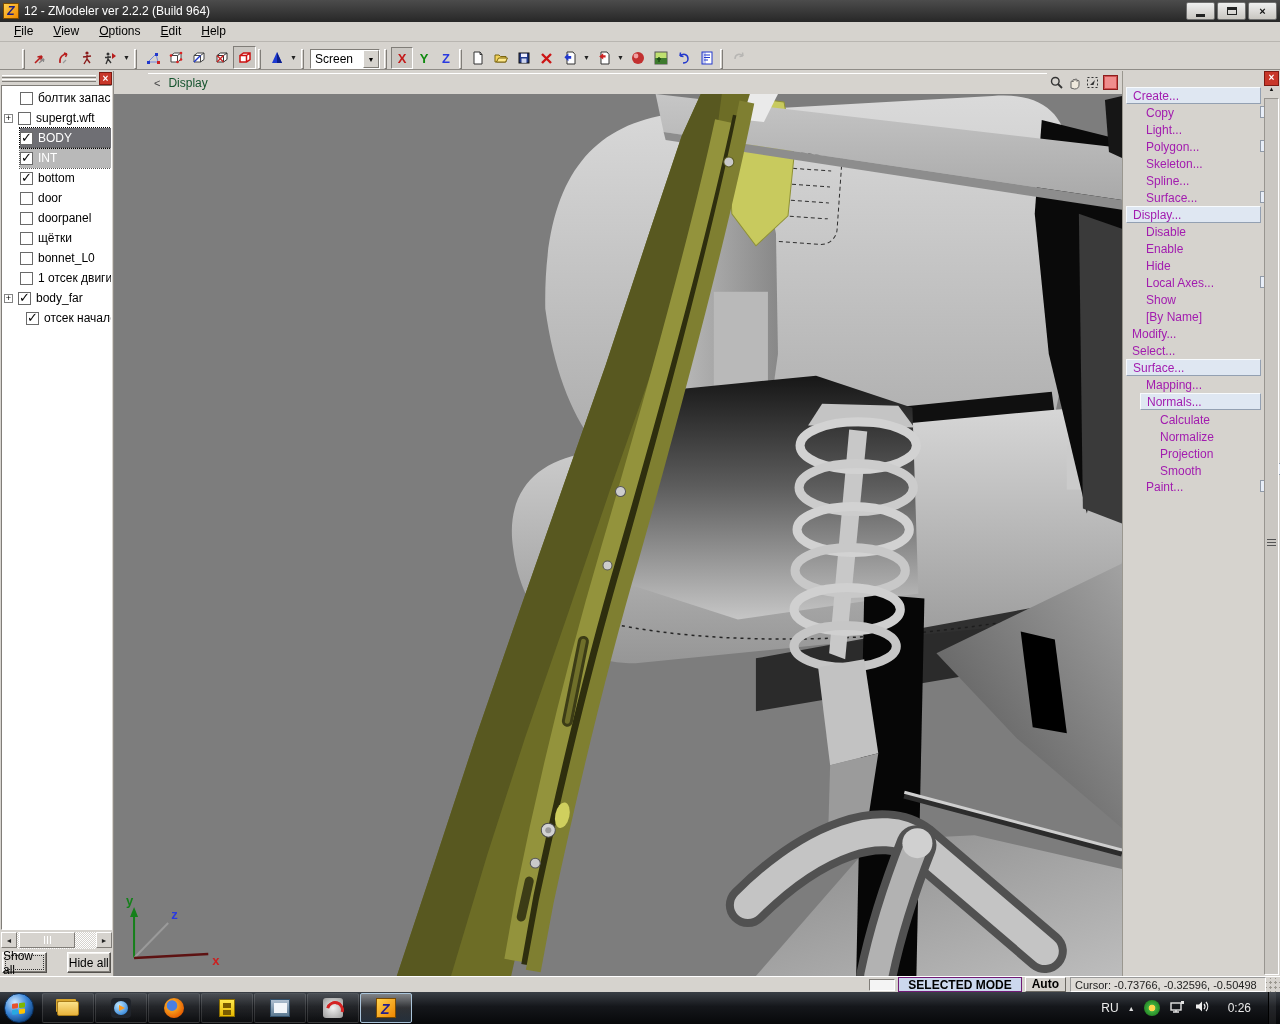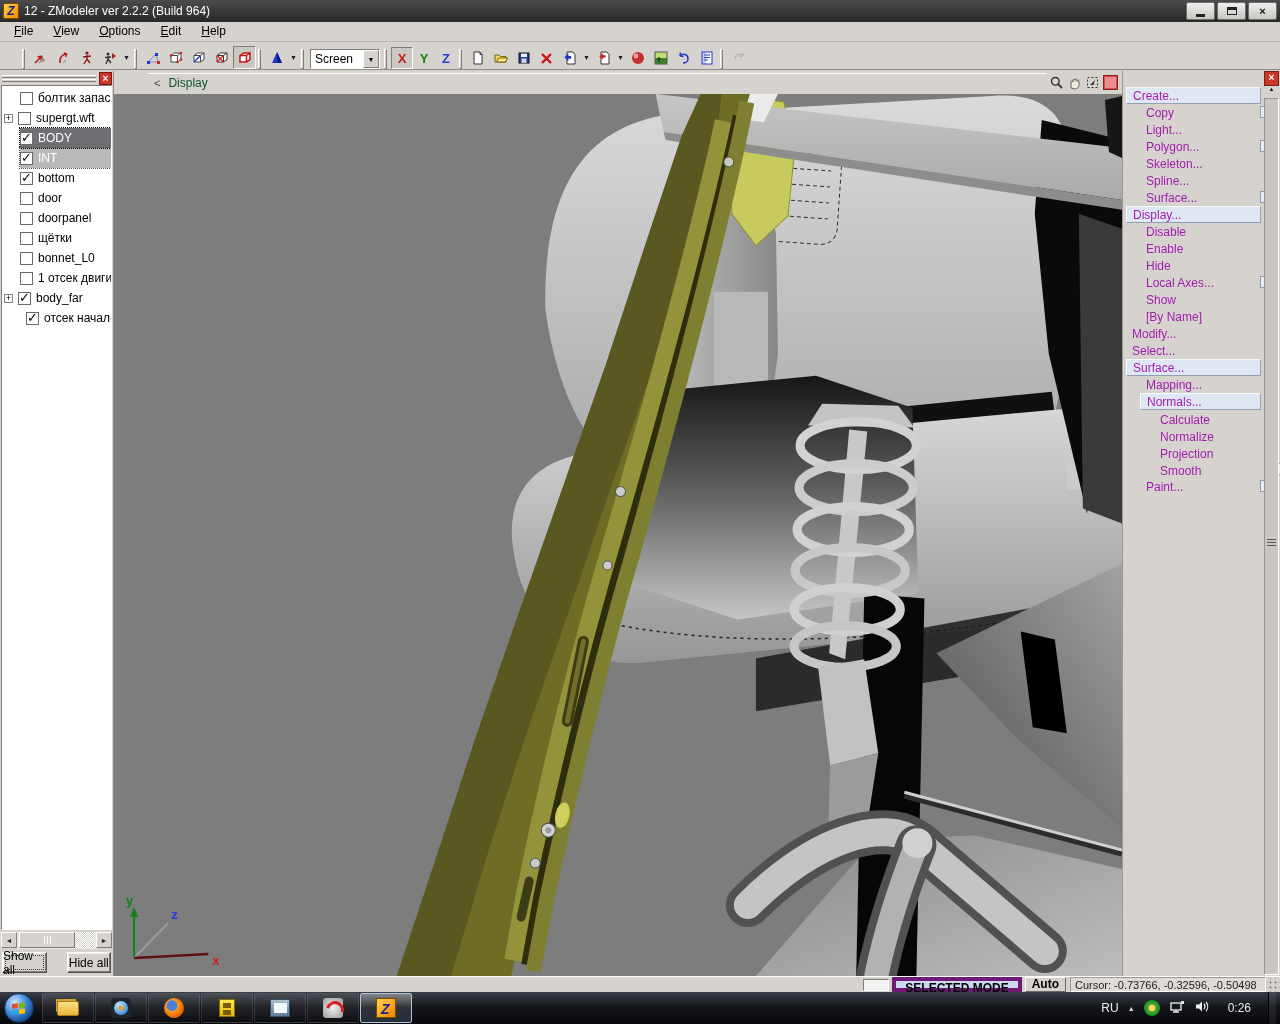--- a/index.html
+++ b/index.html
@@ -90,21 +90,21 @@
   .rp-scroll { position:absolute; top:0; right:1px; bottom:1px; width:15px; display:flex; flex-direction:column; align-items:stretch; }
   .rp-up { height:12px; font-size:6px; text-align:center; color:#111; background:#d6d3ce; }
   .rp-track { flex:1; background:#cac7c2; border:1px solid; border-color:#989590 #fff #fff #989590; position:relative; }
   .rp-grip { position:absolute; left:2px; right:2px; top:438px; }
   .rp-grip i { display:block; height:1px; background:#555; margin:2px 0; }
 
   
   .statusbar { position:absolute; left:0; right:0; bottom:32px; height:16px; background:#d6d3ce; border-top:1px solid #fff; display:flex; align-items:center; font-size:11px; }
   .st-spacer { flex:1; }
   .st-mini { width:26px; height:12px; background:#f4f4f4; border:1px solid; border-color:#807d78 #fff #fff #807d78; margin-right:3px; }
-  .st-mode { font-weight:bold; font-size:12px; background:#ccd8ee; border:4px solid #701a75; padding:0 9px; height:15px; line-height:14px; color:#000; }
+  .st-mode { font-weight:bold; font-size:12px; background:#ccd8ee; border:1px solid #701a75; padding:0 9px; height:15px; line-height:14px; color:#000; }
   .st-auto { font-weight:bold; font-size:12px; background:#d6d3ce; border:1px solid; border-color:#fff #6b6862 #6b6862 #fff; padding:0 6px; height:15px; line-height:13px; margin-left:3px; }
   .st-cursor { width:196px; height:15px; background:#dedbd6; border:1px solid; border-color:#999 #fff #fff #999; margin-left:4px; padding:1px 0 0 4px; color:#222; font-size:11px; white-space:nowrap; overflow:hidden; }
   .st-grip { width:14px; height:14px; background:
       radial-gradient(#9a978f 1px, transparent 1.2px) 2px 2px/5px 5px; }
 
   
   .taskbar { position:absolute; left:0; right:0; bottom:0; height:32px; background:linear-gradient(#3a3f46,#15171b 45%,#07080a); display:flex; align-items:center; }
   .orb { width:30px; height:30px; border-radius:50%; margin:0 8px 0 4px; background:radial-gradient(circle at 35% 30%, #cfe9ff, #3b86d8 45%, #0a3a74 85%); border:1px solid #0a2f5c; position:relative; }
   .flag { position:absolute; left:7px; top:9px; width:14px; height:12px; transform:skewY(-6deg); display:grid; grid-template-columns:6px 6px; grid-template-rows:5px 5px; gap:1px; }
   .flag i { display:block; border-radius:1px; }

